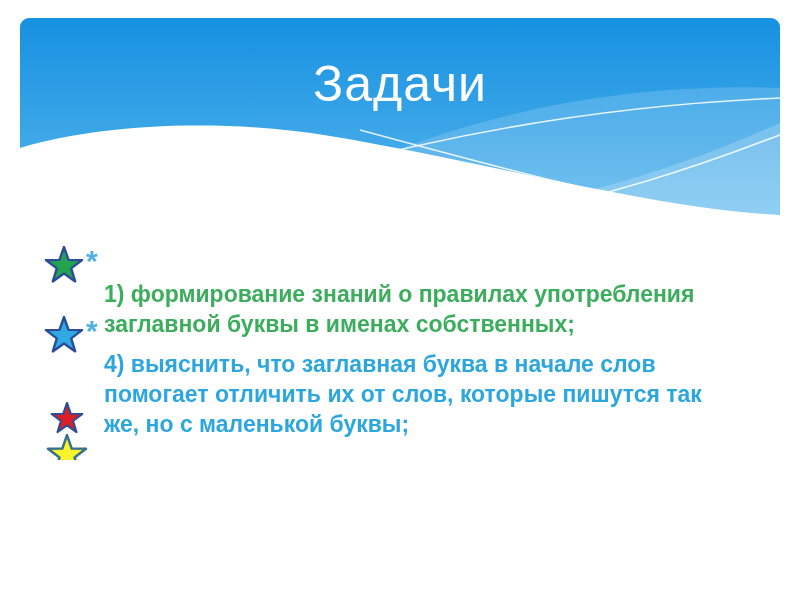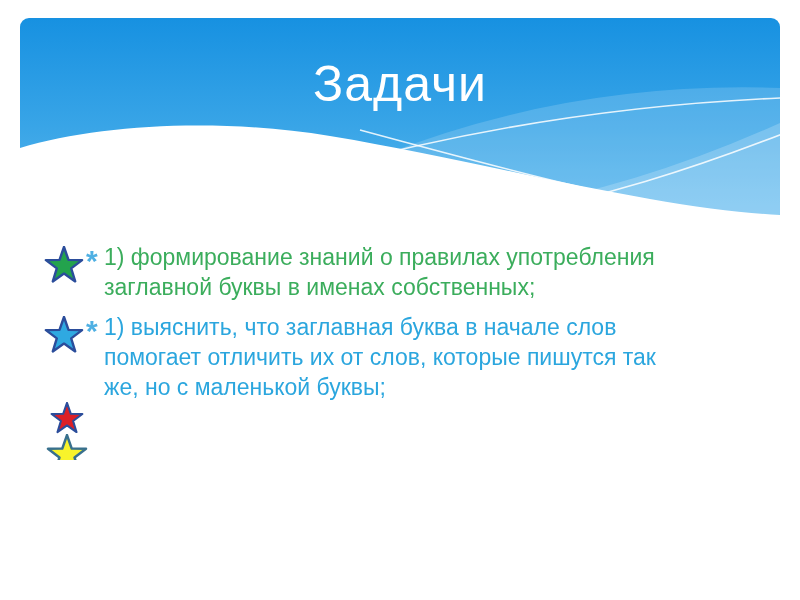--- a/index.html
+++ b/index.html
@@ -59,23 +59,24 @@
     line-height: 30px;
   }
   .marker-0 { left: 86px; top: 246px; }
   .marker-1 { left: 86px; top: 316px; }
 
   .itemtext {
     position: absolute;
     left: 104px;
     width: 680px;
     font-size: 23px;
-    font-weight: 400;
+    font-weight: 700;
     line-height: 30px;
     white-space: pre-line;
+    margin-top: 37px;
   }
   .text-0 { top: 242px; }
   .text-1 { top: 312px; }
   .text-2 { top: 404px; }
   .text-3 { top: 436px; }
 </style>
 </head>
 <body>
 
 <div class="slide">
@@ -98,21 +99,21 @@
       <polygon stroke-width="2.4" stroke-linejoin="round" points="20,1 24.5,13.9 38.1,14.1 27.2,22.4 31.2,35.4 20,27.6 8.8,35.4 12.8,22.4 1.9,14.1 15.5,13.9" fill="#23a34d" stroke="#2b4d9b"></polygon>
     </svg>
     <span class="marker marker-0" style="color: rgb(79, 176, 227);">*</span>
     <div class="itemtext text-0" style="color: rgb(59, 173, 92);">1) формирование знаний о правилах употребления
 заглавной буквы в именах собственных;</div>
 
     <svg class="star star-1" viewBox="0 0 40 40" aria-hidden="true">
       <polygon stroke-width="2.4" stroke-linejoin="round" points="20,1 24.5,13.9 38.1,14.1 27.2,22.4 31.2,35.4 20,27.6 8.8,35.4 12.8,22.4 1.9,14.1 15.5,13.9" fill="#2fa9e1" stroke="#2b4d9b"></polygon>
     </svg>
     <span class="marker marker-1" style="color: rgb(79, 176, 227);">*</span>
-    <div class="itemtext text-1" style="color: rgb(43, 166, 222);">1) выяснить, что заглавная буква в начале слов
+    <div class="itemtext text-1" style="color: rgb(43, 166, 222);">4) выяснить, что заглавная буква в начале слов
 помогает отличить их от слов, которые пишутся так
 же, но с маленькой буквы;</div>
 
     <svg class="star star-2" viewBox="0 0 40 40" aria-hidden="true">
       <polygon stroke-width="2.4" stroke-linejoin="round" points="20,1 24.5,13.9 38.1,14.1 27.2,22.4 31.2,35.4 20,27.6 8.8,35.4 12.8,22.4 1.9,14.1 15.5,13.9" fill="#dc1f26" stroke="#2b4d9b"></polygon>
     </svg>
 
     <svg class="star star-3" viewBox="0 0 40 40" aria-hidden="true">
       <polygon stroke-width="2.4" stroke-linejoin="round" points="20,1 24.5,13.9 38.1,14.1 27.2,22.4 31.2,35.4 20,27.6 8.8,35.4 12.8,22.4 1.9,14.1 15.5,13.9" fill="#f8f32b" stroke="#38708d"></polygon>
     </svg>

